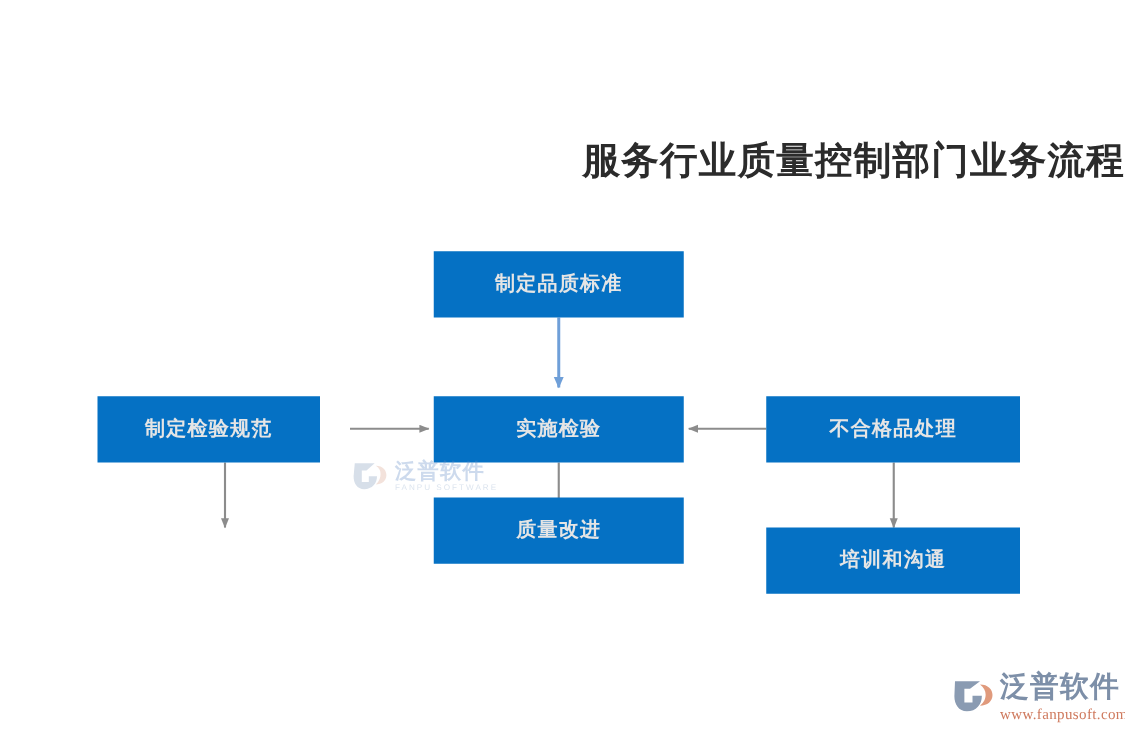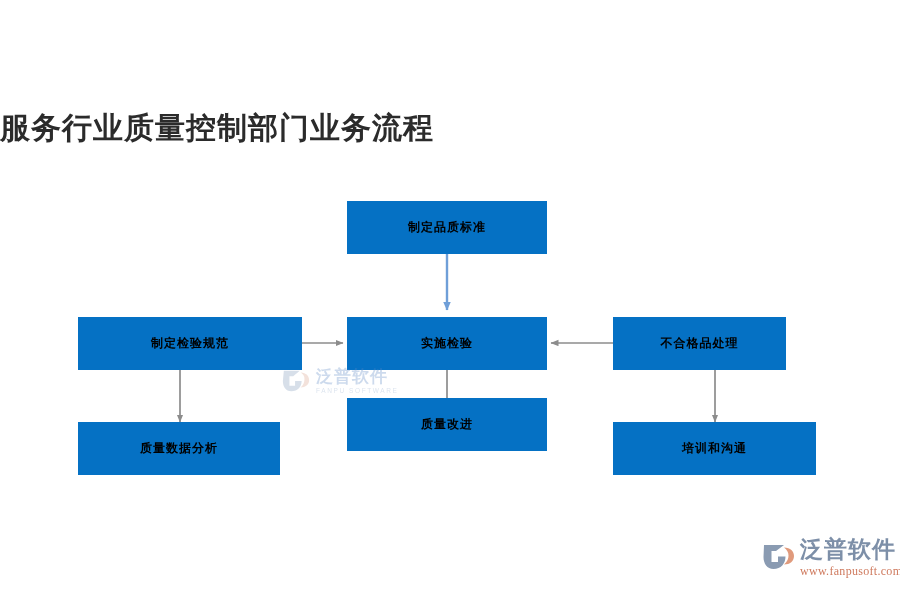--- a/index.html
+++ b/index.html
@@ -19,34 +19,34 @@
     height: 600px;
     background: #ffffff;
   }
 
   
   #page-title {
     position: absolute;
     left: 0;
     top: 108px;
     width: 900px;
-    text-align: left;
+    text-align: right;
     font-size: 30px;
     font-weight: 700;
     color: #2b2b2b;
     letter-spacing: 1px;
     white-space: nowrap;
   }
 
   
   .node {
     position: absolute;
     background: #0571c4;
-    color: #000000;
-    font-size: 12px;
+    color: #e5e5e5;
+    font-size: 16px;
     font-weight: 700;
     display: flex;
     align-items: center;
     justify-content: center;
     letter-spacing: 1px;
     box-sizing: border-box;
   }
 
   
   #connectors {
@@ -169,27 +169,26 @@
       <line x1="447" y1="370" x2="447" y2="422" stroke="#8c8c8c" stroke-width="1.7" marker-end="url(#arrow-gray)"></line>
     </g>
 
     <g>
       <line x1="715" y1="370" x2="715" y2="422" stroke="#8c8c8c" stroke-width="1.7" marker-end="url(#arrow-gray)"></line>
     </g>
   </svg>
 
   <div class="node" style="left:347px; top:201px; width:200px; height:53px;">制定品质标准</div>
 
-  <div class="node" style="left:78px; top:317px; width:224px; height:53px;">制定检验规范</div>
+  <div class="node" style="left:78px; top:317px; width:178px; height:53px;">制定检验规范</div>
 
   <div class="node" style="left:347px; top:317px; width:200px; height:53px;">实施检验</div>
 
-  <div class="node" style="left:613px; top:317px; width:173px; height:53px;">不合格品处理</div>
-
-  <div class="node" style="left:78px; top:422px; width:202px; height:53px;">质量数据分析</div>
+  <div class="node" style="left:613px; top:317px; width:203px; height:53px;">不合格品处理</div>
+
 
   <div class="node" style="left:347px; top:398px; width:200px; height:53px;">质量改进</div>
 
   <div class="node" style="left:613px; top:422px; width:203px; height:53px;text-align:center;">培训和沟通</div>
 
   <div id="watermark-center">
     <svg class="wm-mark" viewBox="0 0 32 32">
       <path d="M3 5 L20 5 L13 11 L9 11 L9 21 L15 21 L15 16 L22 16
                C22 22 18 27 11 27 C5 27 2 22 2 16 Z" fill="#7d97b8"></path>
       <path d="M21 7 C27 7 30 11 30 15 C30 20 26 23 21 23

